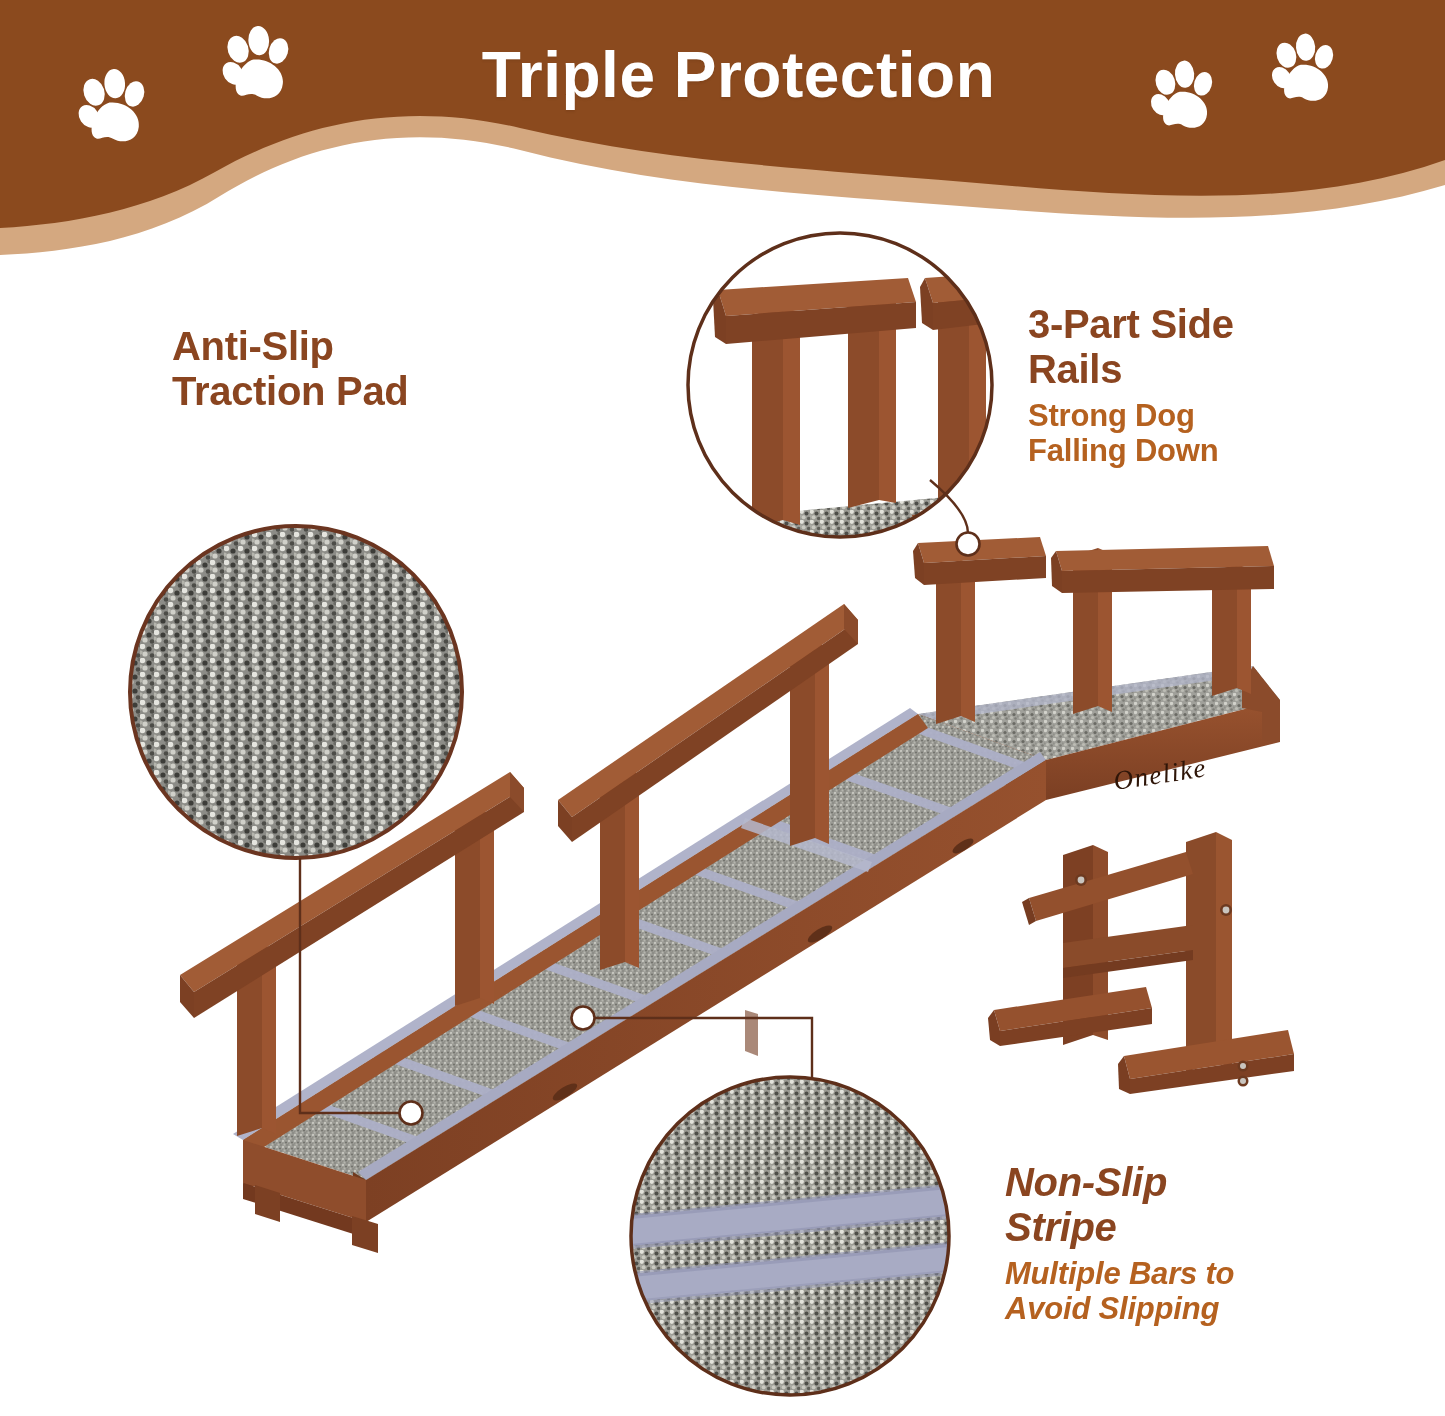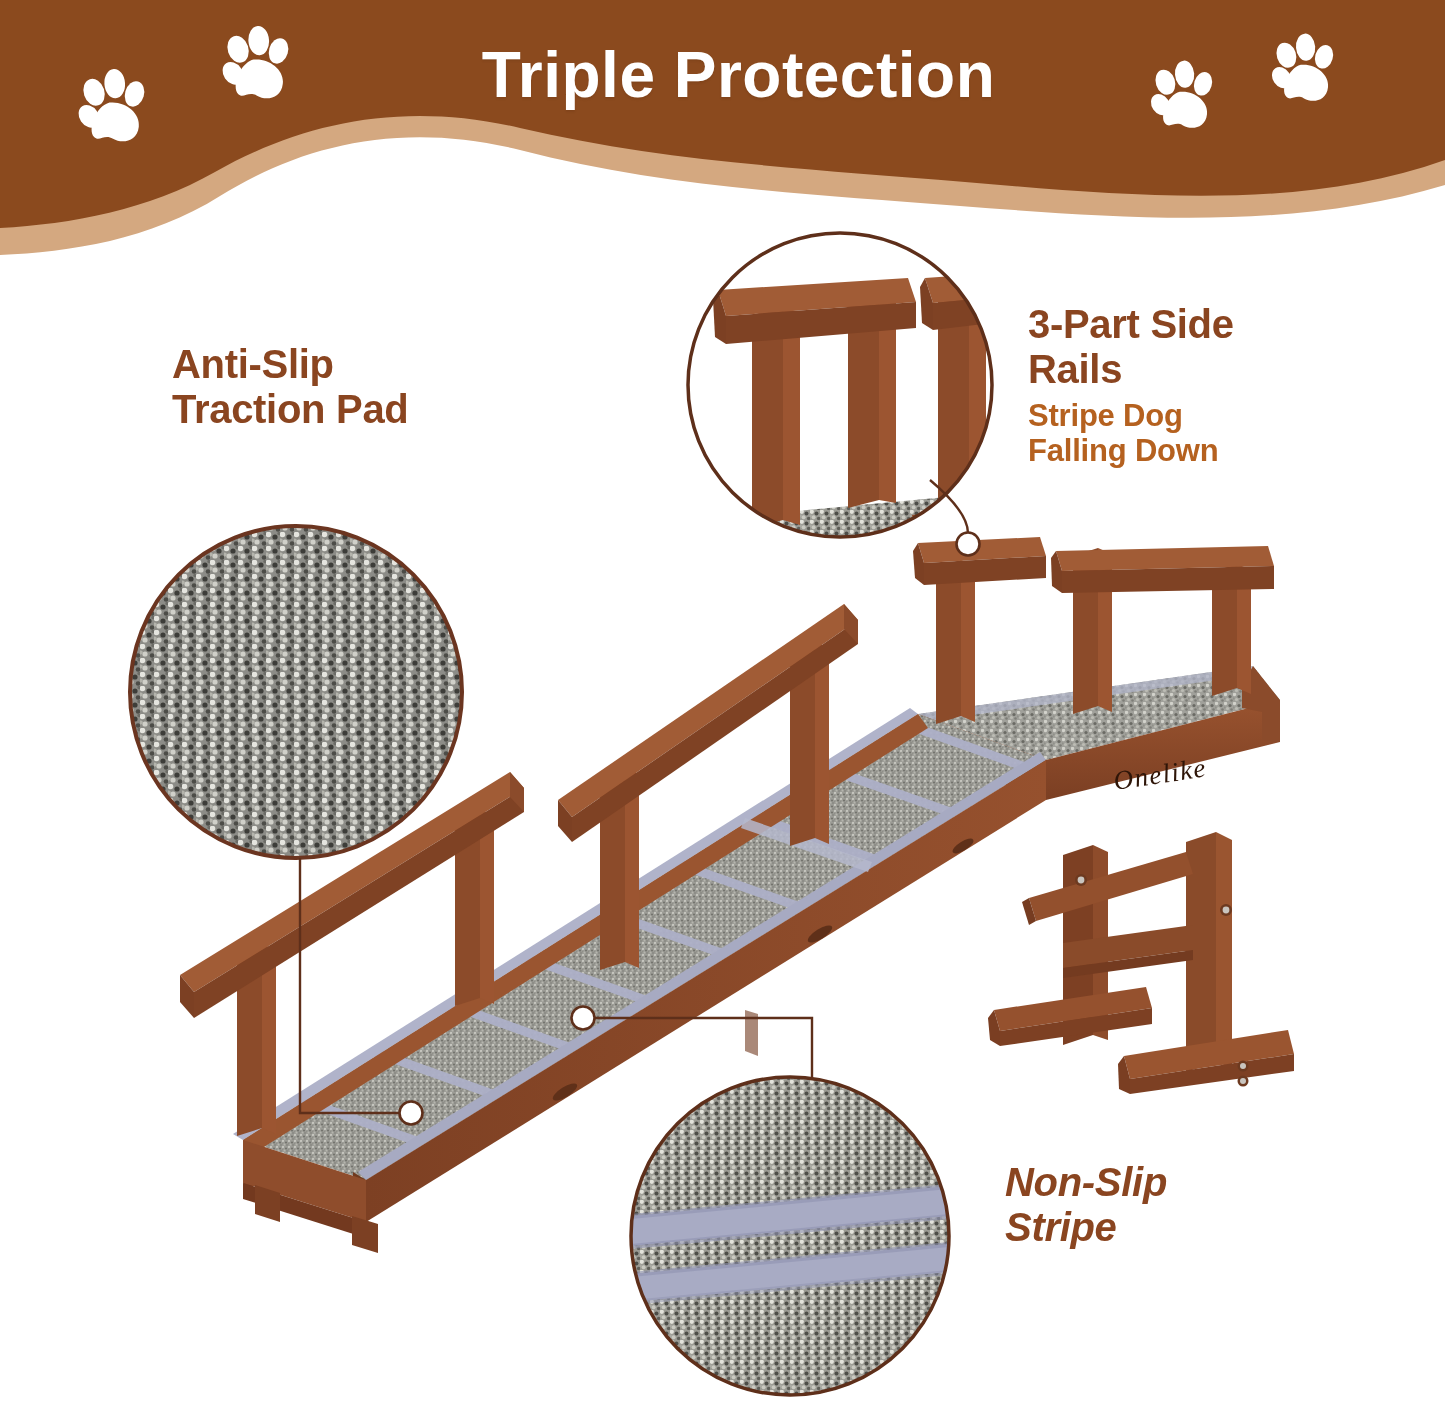--- a/index.html
+++ b/index.html
@@ -58,21 +58,21 @@
   .feature-sub {
     color: #b5611f;
     font-size: 31px;
     font-weight: bold;
     line-height: 1.14;
     margin-top: 6px;
     letter-spacing: -0.2px;
     white-space: pre-line;
   }
 
-  #block-antislip { left: 172px; top: 342px; width: 420px; }
+  #block-antislip { left: 172px; top: 324px; width: 420px; }
   #block-rails { left: 1028px; top: 302px; width: 400px; }
   #block-stripe { left: 1005px; top: 1160px; width: 420px; font-style: italic; }
 
   
   #product-layer {
     position: absolute;
     left: 0; top: 0;
     width: 1445px; height: 1416px;
     z-index: 2;
   }
@@ -405,22 +405,24 @@
   </div>
 
   <div id="block-antislip" class="feature-block">
     <div class="feature-title">Anti-Slip
 Traction Pad</div>
   </div>
 
   <div id="block-rails" class="feature-block">
     <div class="feature-title">3-Part Side
 Rails</div>
-    <div class="feature-sub">Stripe Dog
+    <div class="feature-sub">Strong Dog
 Falling Down</div>
   </div>
 
   <div id="block-stripe" class="feature-block">
     <div class="feature-title">Non-Slip
 Stripe</div>
+    <div class="feature-sub">Multiple Bars to
+Avoid Slipping</div>
   </div>
 
 </div>
 
 </body></html>

